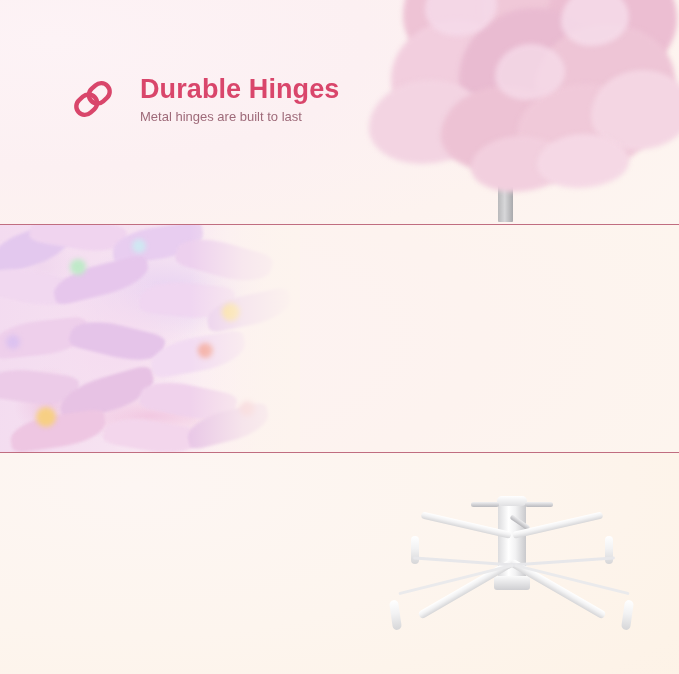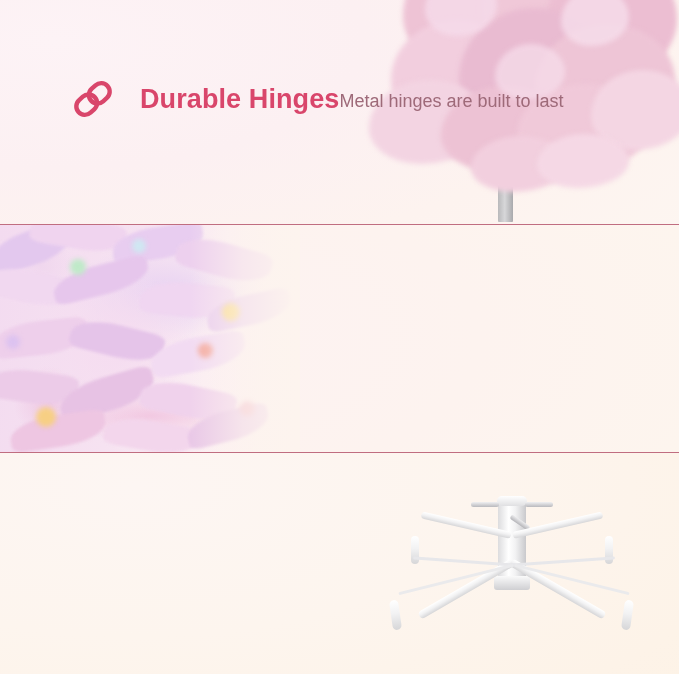--- a/index.html
+++ b/index.html
@@ -70,35 +70,34 @@
     width: 54px;
     height: 54px;
     margin-right: 20px;
     display: flex;
     align-items: center;
     justify-content: center;
   }
   .feature-icon svg { display: block; }
   .feature-text {
     display: flex;
-    flex-direction: row;
+    flex-direction: column;
     justify-content: center;
-    align-items: center;
   }
   .feature-title {
     font-size: 27px;
     font-weight: bold;
     color: #d9466b;
     letter-spacing: .1px;
     line-height: 1.12;
     white-space: nowrap;
   }
   .feature-sub {
     margin-top: 5px;
-    font-size: 18px;
+    font-size: 13px;
     color: #9e6a79;
     line-height: 1.2;
     white-space: nowrap;
   }
 
   
   #feature-hinges  { left: 66px;  top: 72px;  }
 
   
   #tree-hero {

